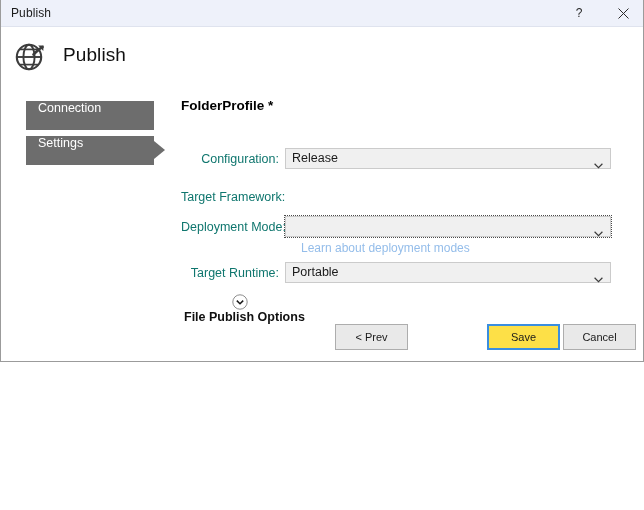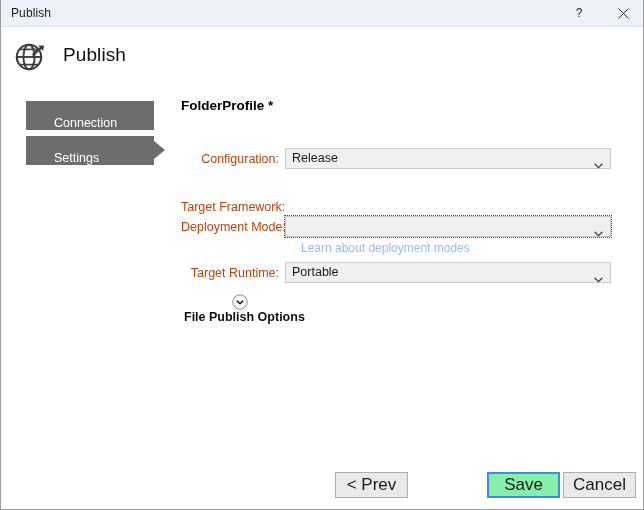--- a/index.html
+++ b/index.html
@@ -8,21 +8,21 @@
     background: #ffffff;
   }
   body {
     font-family: "Liberation Sans", sans-serif;
     -webkit-font-smoothing: antialiased;
   }
 
   #window {
     position: relative;
     width: 644px;
-    height: 510px;
+    height: 362px;
     box-sizing: border-box;
     background: #ffffff;
     border: 1px solid #9b9b9b;
     border-top: none;
     overflow: hidden;
   }
 
   
   #titlebar {
     position: absolute;
@@ -87,22 +87,22 @@
     top: 101px;
     width: 128px;
   }
   .nav-item {
     position: relative;
     height: 29px;
     background: #6d6d6d;
     color: #ffffff;
     font-size: 12.5px;
     display: flex;
-    align-items: flex-end;
-    padding-left: 28px;
+    align-items: flex-start;
+    padding-left: 12px;
     box-sizing: border-box;
     cursor: default;
   }
   .nav-item + .nav-item {
     margin-top: 6px;
   }
   .nav-item.selected::after {
     content: "";
     position: absolute;
     right: -11px;
@@ -135,21 +135,21 @@
     left: 0;
     width: 430px;
     height: 22px;
   }
   .field-label {
     position: absolute;
     left: 0;
     width: 98px;
     text-align: right;
     font-size: 12.5px;
-    color: #c2410c;
+    color: #0f766e;
     line-height: 22px;
     white-space: nowrap;
   }
   .combo {
     position: absolute;
     left: 104px;
     width: 326px;
     height: 21px;
     box-sizing: border-box;
     background: #f0f0f0;
@@ -219,37 +219,37 @@
     height: 47px;
   }
   .dlg-btn {
     position: absolute;
     top: 10px;
     width: 73px;
     height: 26px;
     box-sizing: border-box;
     background: #e9e9e9;
     border: 1px solid #adadad;
-    font-size: 17px;
+    font-size: 11px;
     color: #1a1a1a;
     font-family: "Liberation Sans", sans-serif;
     display: flex;
     align-items: center;
     justify-content: center;
     cursor: default;
     padding: 0;
   }
   .dlg-btn.disabled {
     background: #f4f4f4;
     border-color: #dcdcdc;
     color: #404040;
     margin-top: 48px;
   }
   .dlg-btn.default {
-    background: #86efac;
+    background: #fde047;
     border: 2px solid #3a8ee0;
   }
   #btn-prev   { left: 334px; }
   #btn-next   { left: 410px; }
   #btn-save   { left: 486px; }
   #btn-cancel { left: 562px; }
 </style>
 </head>
 <body>
 
@@ -305,21 +305,21 @@
       <div class="combo">
         <span class="combo-value">Release</span>
         <span class="chevron">
           <svg width="9" height="6" viewBox="0 0 9 6" aria-hidden="true">
             <path d="M0.6,0.8 L4.5,4.6 L8.4,0.8" fill="none" stroke="#3a3a3a" stroke-width="1.2"></path>
           </svg>
         </span>
       </div>
     </div>
 
-    <div class="field-row" style="top:100px;">
+    <div class="field-row" style="top:90px;">
       <span class="field-label">Target Framework:</span>
     </div>
 
     <div class="field-row" style="top:120px;">
       <span class="field-label">Deployment Mode:</span>
       <div class="combo focused">
         <span class="chevron">
           <svg width="9" height="6" viewBox="0 0 9 6" aria-hidden="true">
             <path d="M0.6,0.8 L4.5,4.6 L8.4,0.8" fill="none" stroke="#3a3a3a" stroke-width="1.2"></path>
           </svg>

